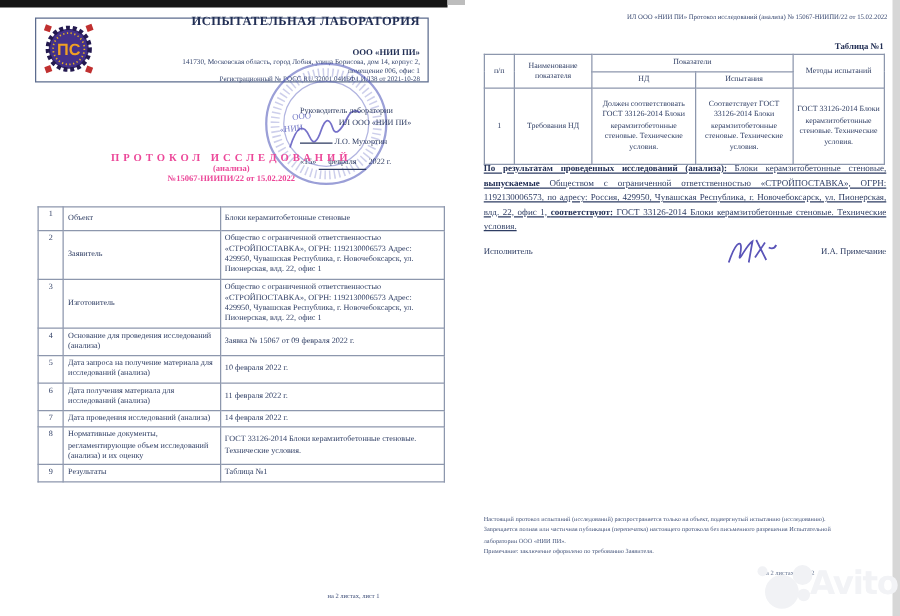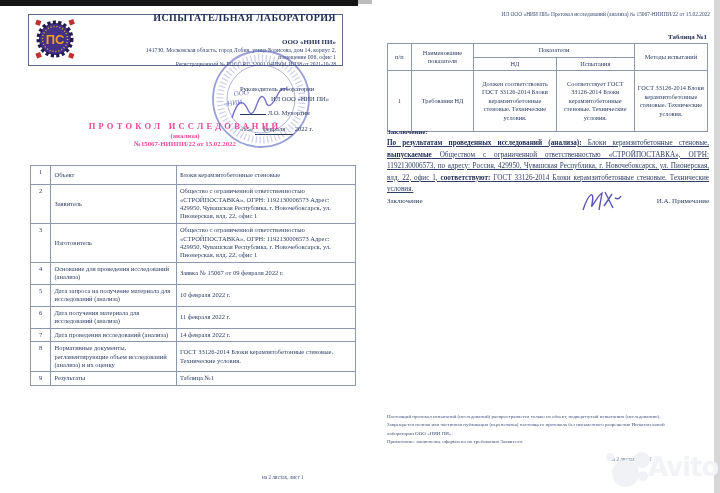--- a/index.html
+++ b/index.html
@@ -213,26 +213,25 @@
       <td>1</td>
       <td>Требования НД</td>
       <td style="height:56px;">Должен соответствовать ГОСТ 33126-2014 Блоки керамзитобетонные стеновые. Технические условия.</td>
       <td>Соответствует ГОСТ 33126-2014 Блоки керамзитобетонные стеновые. Технические условия.</td>
       <td>ГОСТ 33126-2014 Блоки керамзитобетонные стеновые. Технические условия.</td>
     </tr>
   </tbody>
     </table>
 
   <div class="abs concl">
-    <div class="concl-h">Заключение:</div>
     <div class="concl-p"><b>По результатам проведенных исследований (анализа):</b><span> Блоки керамзитобетонные стеновые, </span><b>выпускаемые</b><span> Обществом с ограниченной ответственностью «СТРОЙПОСТАВКА», ОГРН: 1192130006573, по адресу: Россия, 429950, Чувашская Республика, г. Новочебоксарск, ул. Пионерская, влд. 22, офис 1, </span><b>соответствуют:</b><span> ГОСТ 33126-2014 Блоки керамзитобетонные стеновые. Технические условия.</span></div>
   </div>
 
   <div class="abs exec-row">
-    <span>Заключение</span>
+    <span>Исполнитель</span>
     <span class="exec-spacer"></span>
     <svg class="exec-sig" width="44" height="26" viewBox="0 0 44 26">
       <path d="M4,22 C10,4 16,2 13,16 C11,24 18,8 23,5 L20,22 M26,4 L34,20 M33,6 L25,18 M36,10 q4,2 6,-2" fill="none" stroke="#5a54b8" stroke-width="1.4"></path>
     </svg>
     <span>И.А. Примечание</span>
   </div>
 
   <div class="abs fineprint">
     <div>Настоящий протокол испытаний (исследований) распространяется только на объект, подвергнутый испытанию (исследованию).</div>
     <div>Запрещается полная или частичная публикация (перепечатка) настоящего протокола без письменного разрешения Испытательной</div>

